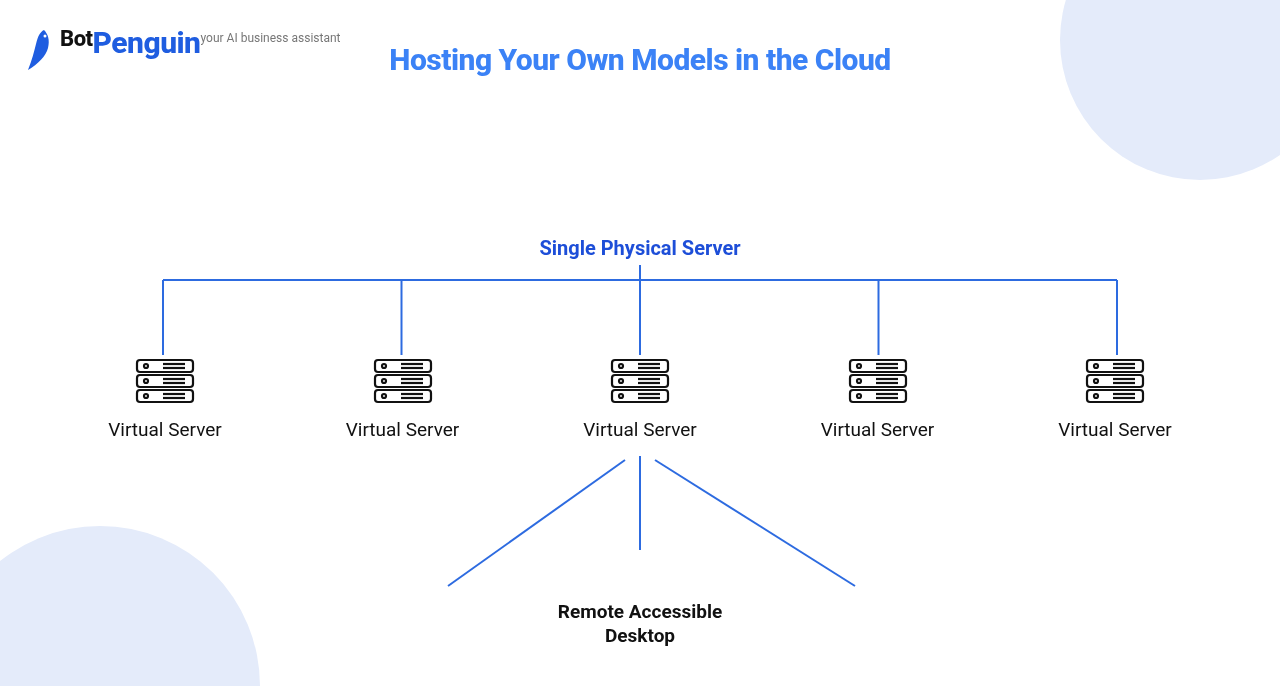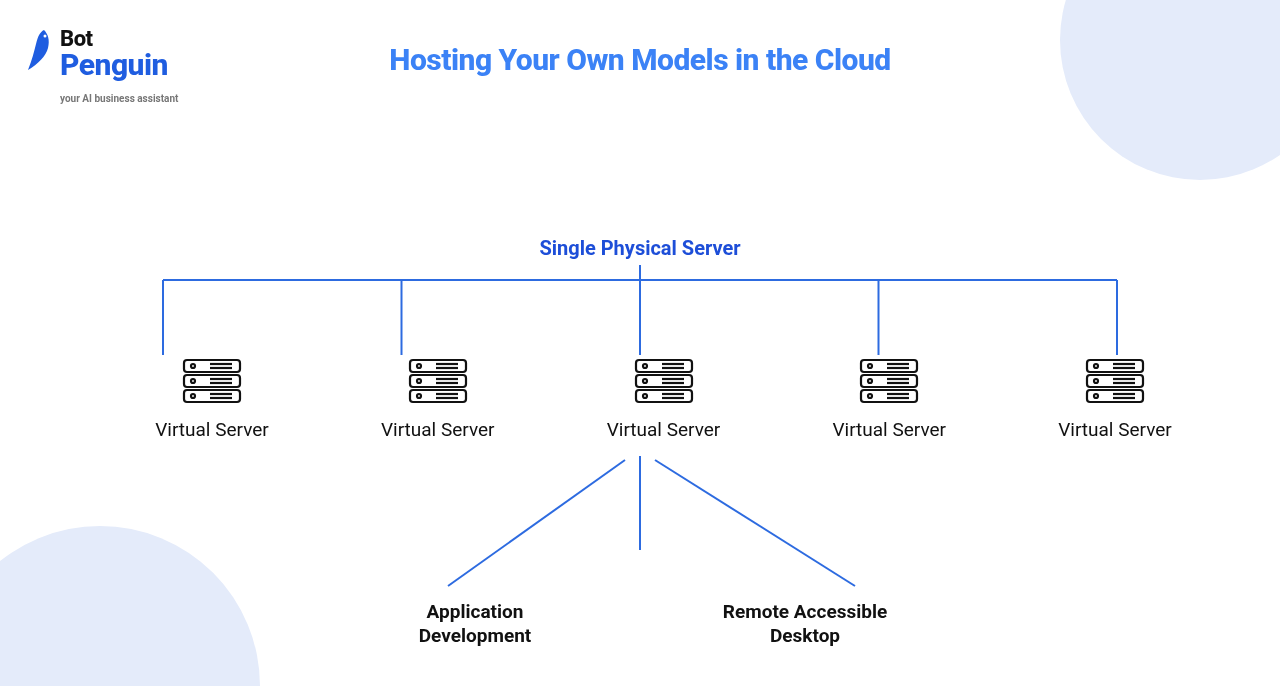--- a/index.html
+++ b/index.html
@@ -37,24 +37,24 @@
     left: 22px;
     display: flex;
     align-items: flex-start;
     z-index: 2;
   }
   .logo-icon {
     width: 34px;
     height: 44px;
     margin-right: 4px;
   }
-  .logo-text-wrap { display: flex; flex-direction: column; line-height: 1; }
+  .logo-text-wrap { display: flex; flex-direction: row; line-height: 1; }
   .logo-line1 { font-weight: 800; font-size: 22px; color: #111; letter-spacing: -0.5px; }
   .logo-line2 { font-weight: 800; font-size: 30px; color: #1f5de0; letter-spacing: -0.5px; }
-  .logo-tag { font-size: 10px; color: #777; margin-top: 14px; letter-spacing: 0; font-weight: 700; }
+  .logo-tag { font-size: 12px; color: #777; margin-top: 4px; letter-spacing: 0; font-weight: 400; }
   .title {
     position: absolute;
     top: 42px;
     left: 0; right: 0;
     text-align: center;
     font-size: 30px;
     font-weight: 800;
     color: #3b82f6;
     letter-spacing: -0.5px;
     z-index: 2;
@@ -78,21 +78,20 @@
     pointer-events: none;
   }
   .servers-row {
     position: absolute;
     top: 358px;
     left: 0; right: 0;
     display: flex;
     justify-content: space-between;
     padding: 0 100px;
     z-index: 2;
-    margin-left: 47px;
   }
   .server-item {
     display: flex;
     flex-direction: column;
     align-items: center;
     width: 130px;
   }
   .server-icon {
     width: 60px;
     height: 46px;
@@ -256,15 +255,14 @@
           <line x1="28" y1="25" x2="50" y2="25"></line>
           <line x1="28" y1="36" x2="50" y2="36"></line>
           <line x1="28" y1="40" x2="50" y2="40"></line>
         </g>
       </svg>
     <span class="server-label">Virtual Server</span>
   </div>
 </div>
 
 <div class="uses-row">
-  <div class="use-item">Application Development</div>
   <div class="use-item">Remote Accessible Desktop</div>
 </div>
 
 </body></html>

